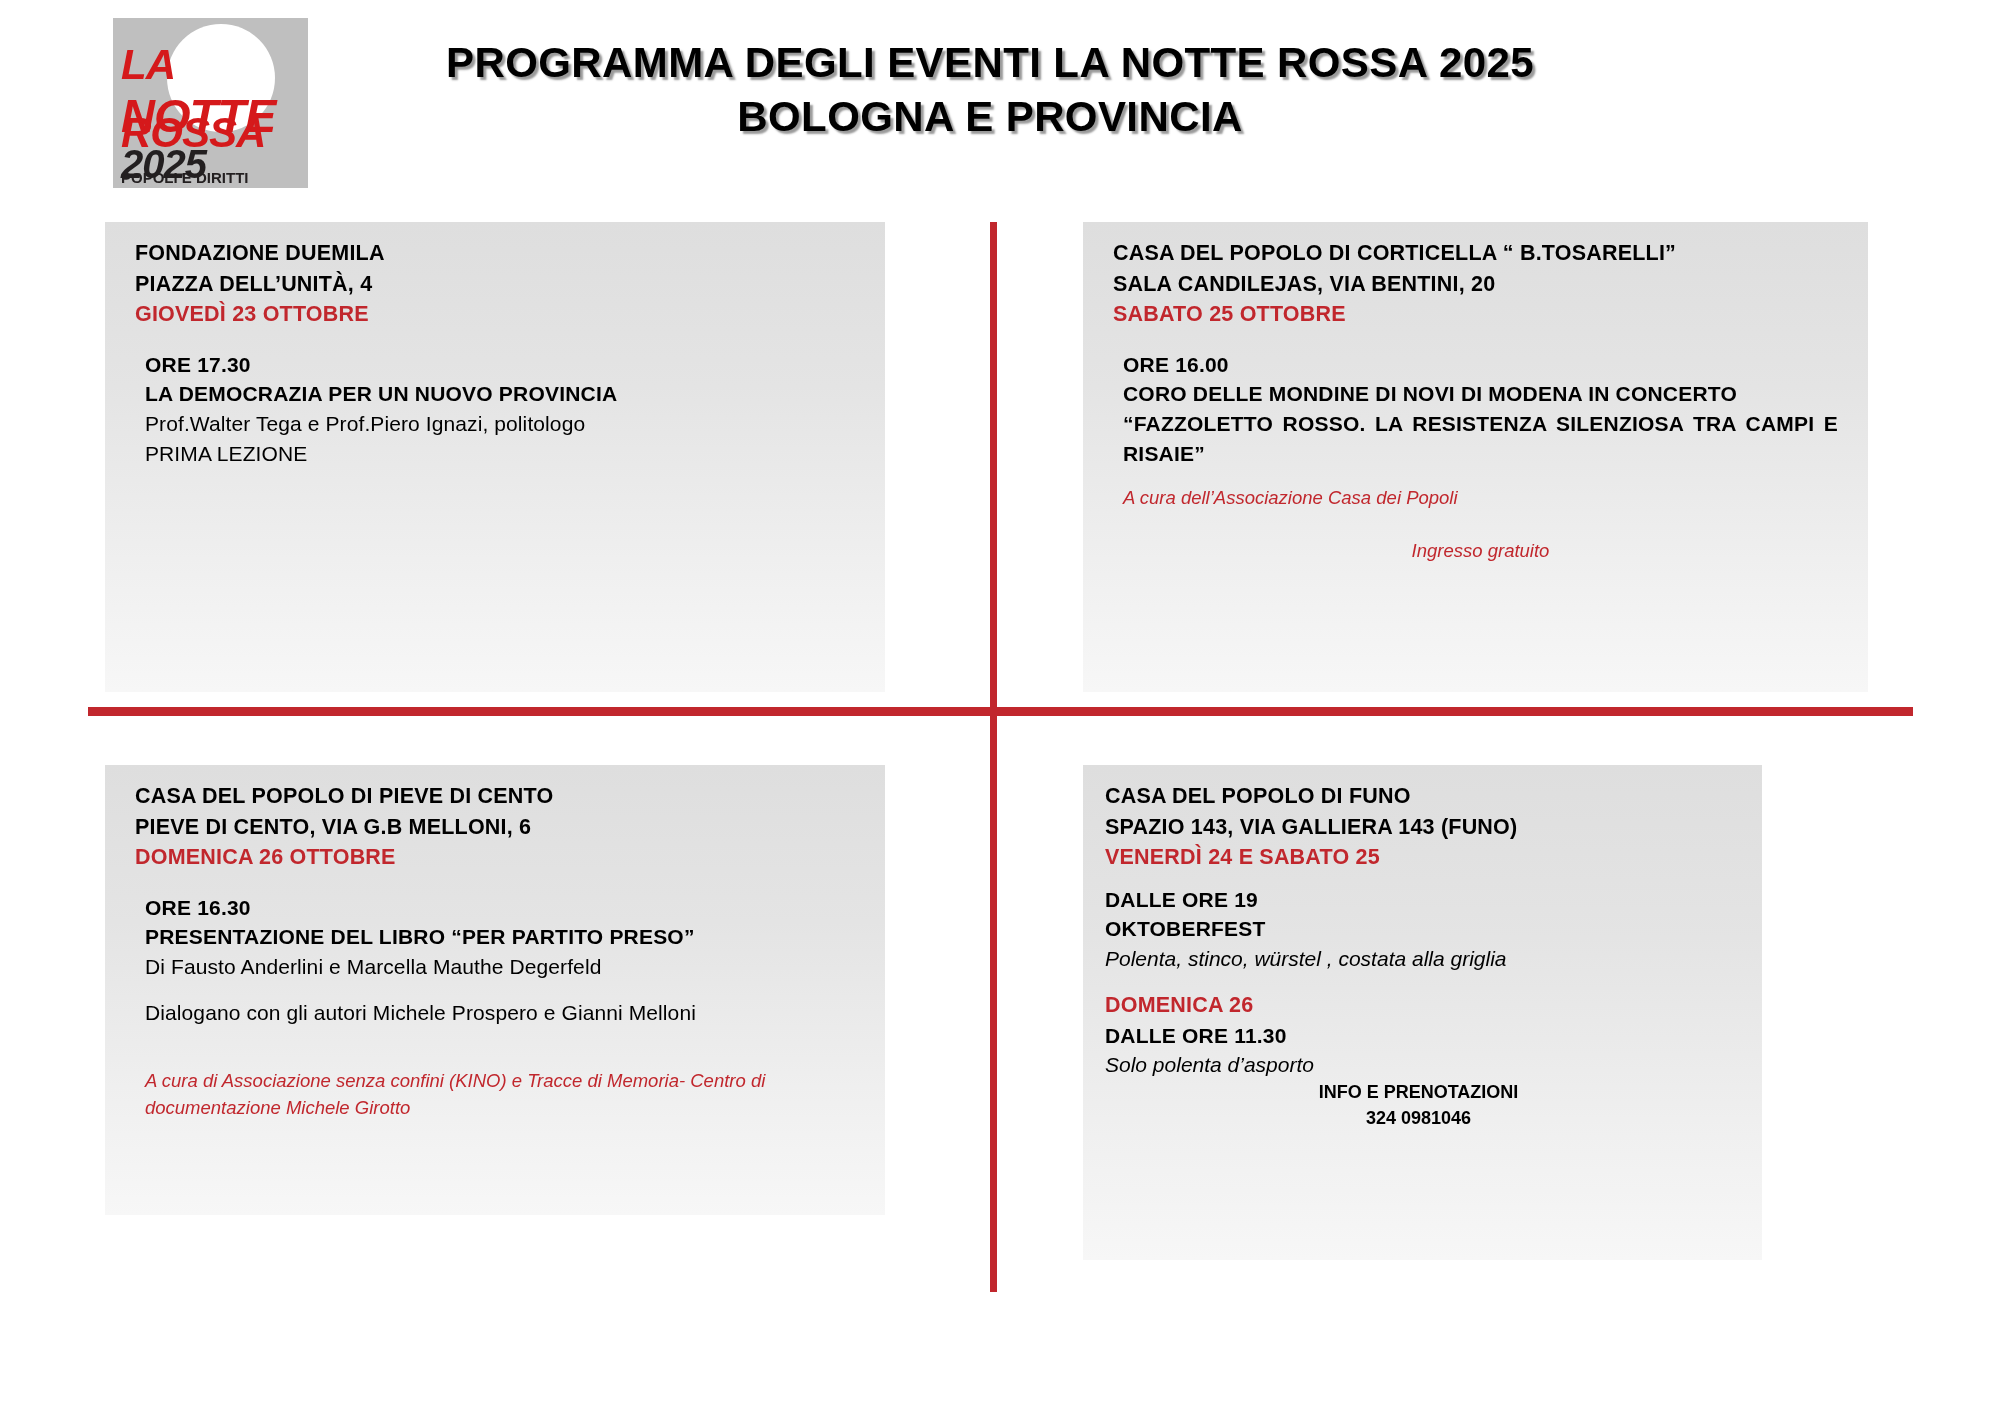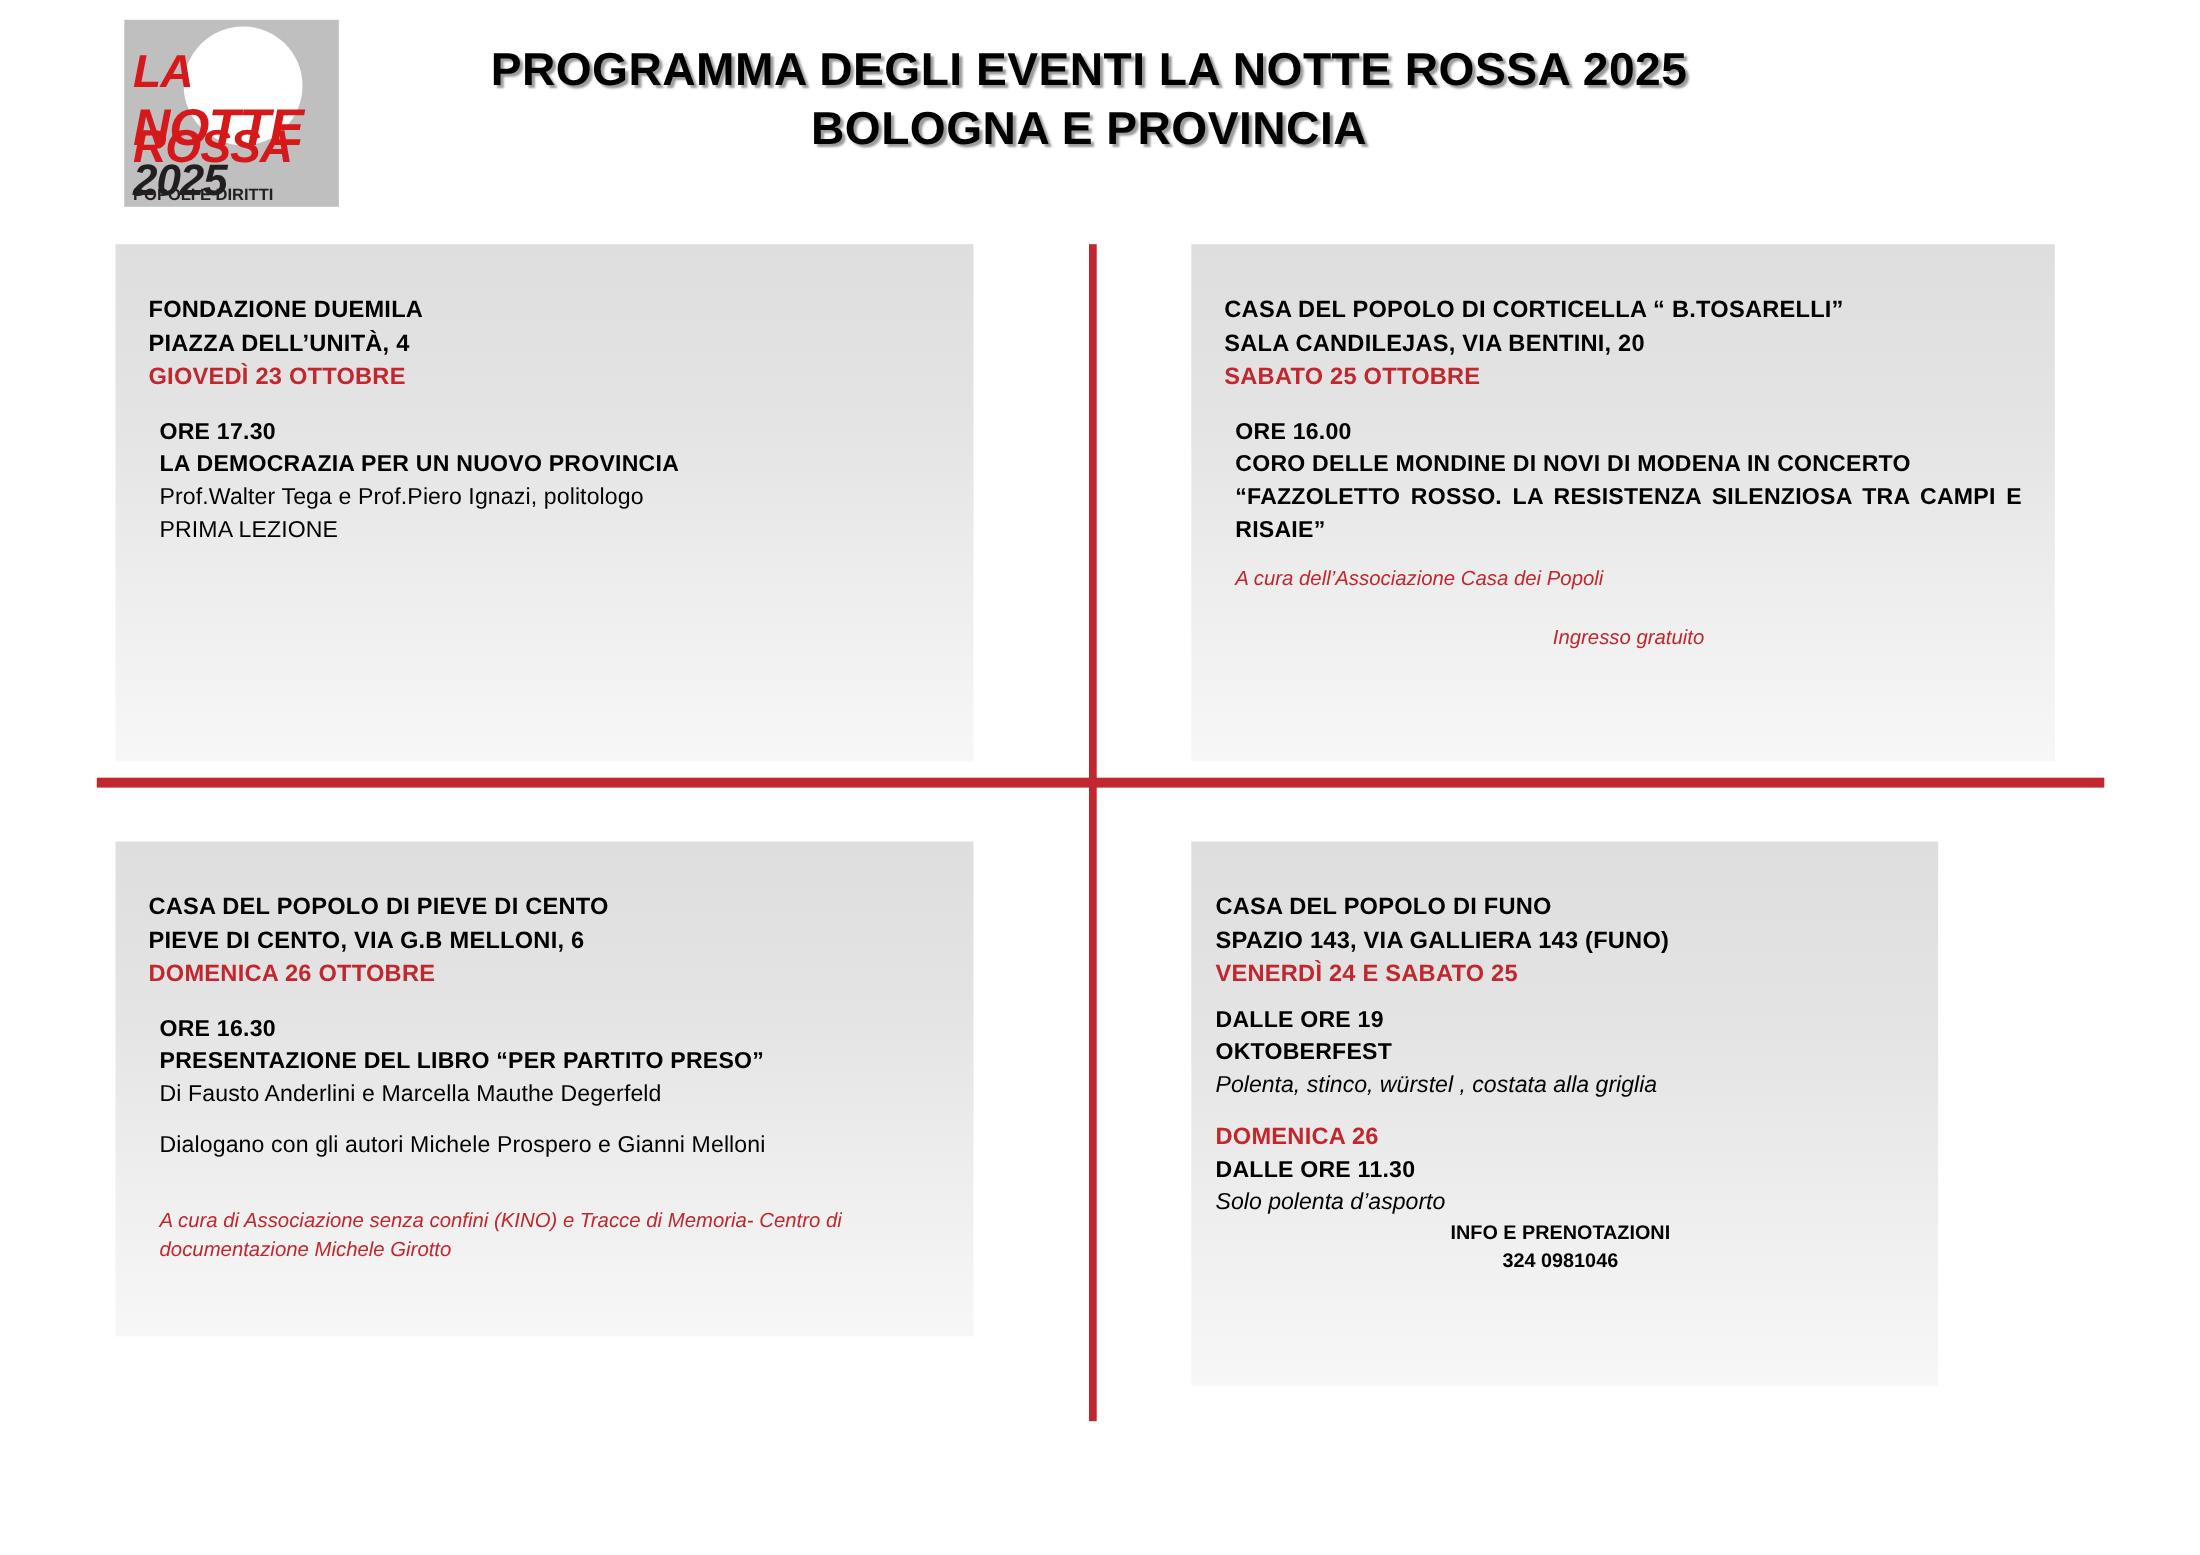--- a/index.html
+++ b/index.html
@@ -45,21 +45,21 @@
   .h-div{position:absolute;left:88px;top:707px;width:1825px;height:9px;background:#c1272d;}
   
   .card{
     position:absolute;
     background:linear-gradient(180deg,#dedede 0%,#e4e4e4 35%,#f0f0f0 75%,#f7f7f7 100%);
   }
   #card-tl{left:105px;top:222px;width:780px;height:470px;}
   #card-tr{left:1083px;top:222px;width:785px;height:470px;}
   #card-bl{left:105px;top:765px;width:780px;height:450px;}
   #card-br{left:1083px;top:765px;width:679px;height:495px;}
-  .pad{padding:44px 30px 0 30px;}
+  .pad{padding:16px 30px 0 30px;}
   .head-line{font-size:21.5px;font-weight:bold;line-height:1.42;letter-spacing:0.2px;}
   .date-line{font-size:21.5px;font-weight:bold;line-height:1.42;color:#c1272d;letter-spacing:0.2px;}
   .body-blk{margin-top:20px;padding-left:10px;}
   .b-bold{font-size:21px;font-weight:bold;line-height:1.42;letter-spacing:0.2px;}
   .b-bold-j{font-size:21px;font-weight:bold;line-height:1.42;text-align:justify;letter-spacing:0.2px;}
   .b-reg{font-size:21px;font-weight:normal;line-height:1.42;letter-spacing:0.1px;}
   .b-ital{font-size:21px;font-style:italic;line-height:1.42;}
   .note{font-size:18.5px;font-style:italic;color:#c1272d;line-height:1.45;}
   .note-c{font-size:18.5px;font-style:italic;color:#c1272d;line-height:1.45;text-align:center;}
   .gap-s{height:16px;}

